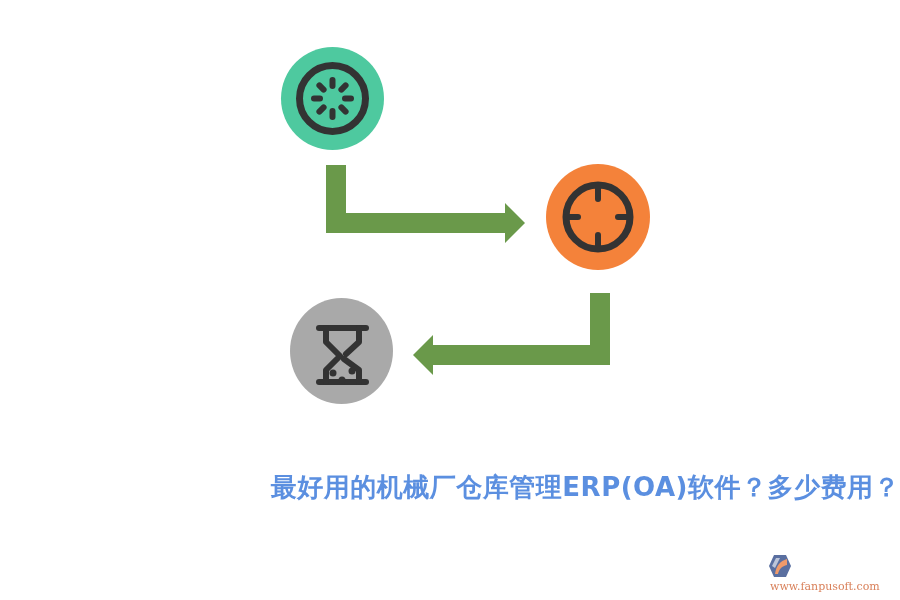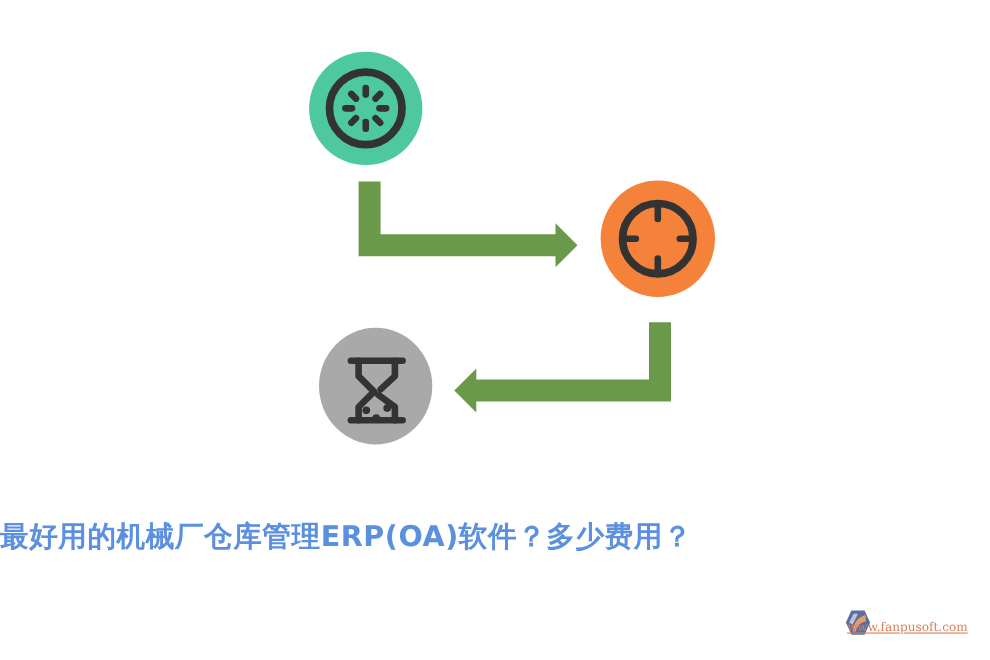--- a/index.html
+++ b/index.html
@@ -12,38 +12,38 @@
       position: absolute; border-radius: 50%;
       display: flex; align-items: center; justify-content: center;
     }
     .node svg { display: block; }
     #node-start { left: 281px; top: 47px; width: 103px; height: 103px; }
     #node-target { left: 546px; top: 164px; width: 104px; height: 106px; }
     #node-wait { left: 290px; top: 298px; width: 103px; height: 106px; }
     .arrows { position: absolute; left: 0; top: 0; }
     .title {
       position: absolute; left: 0; top: 470px; width: 900px;
-      text-align: left;
+      text-align: right;
       font-family: "DejaVu Sans", sans-serif;
       font-weight: bold; font-size: 26px; letter-spacing: 0.5px;
       color: #5b8fe0;
     }
     .logo {
       position: absolute; left: 768px; top: 552px; width: 128px; height: 44px;
     }
     .logo-icon { position: absolute; left: 0; top: 2px; }
     .logo-name {
       position: absolute; left: 26px; top: 0px;
       font-family: "DejaVu Sans", sans-serif;
       font-size: 20px; color: #5a6fa0; letter-spacing: 1px; white-space: nowrap;
     }
     .logo-url {
-      position: absolute; left: 2px; top: 12px;
+      position: absolute; left: 2px; top: 28px;
       font-family: "DejaVu Serif", serif;
-      font-size: 11px; color: #d9805a; white-space: nowrap; text-decoration: underline;
+      font-size: 11px; color: #d9805a; white-space: nowrap;
     }
   </style>
 </head>
 <body>
 
 <div class="node" id="node-start" style="background:#4ec99f;">
   <svg width="103" height="103" viewBox="0 0 103 103">
     <circle cx="51.5" cy="51.5" r="33" fill="none" stroke="#333" stroke-width="7"></circle>
     <g stroke="#333" stroke-width="6" stroke-linecap="round">
       <line x1="51.5" y1="33" x2="51.5" y2="39"></line>

